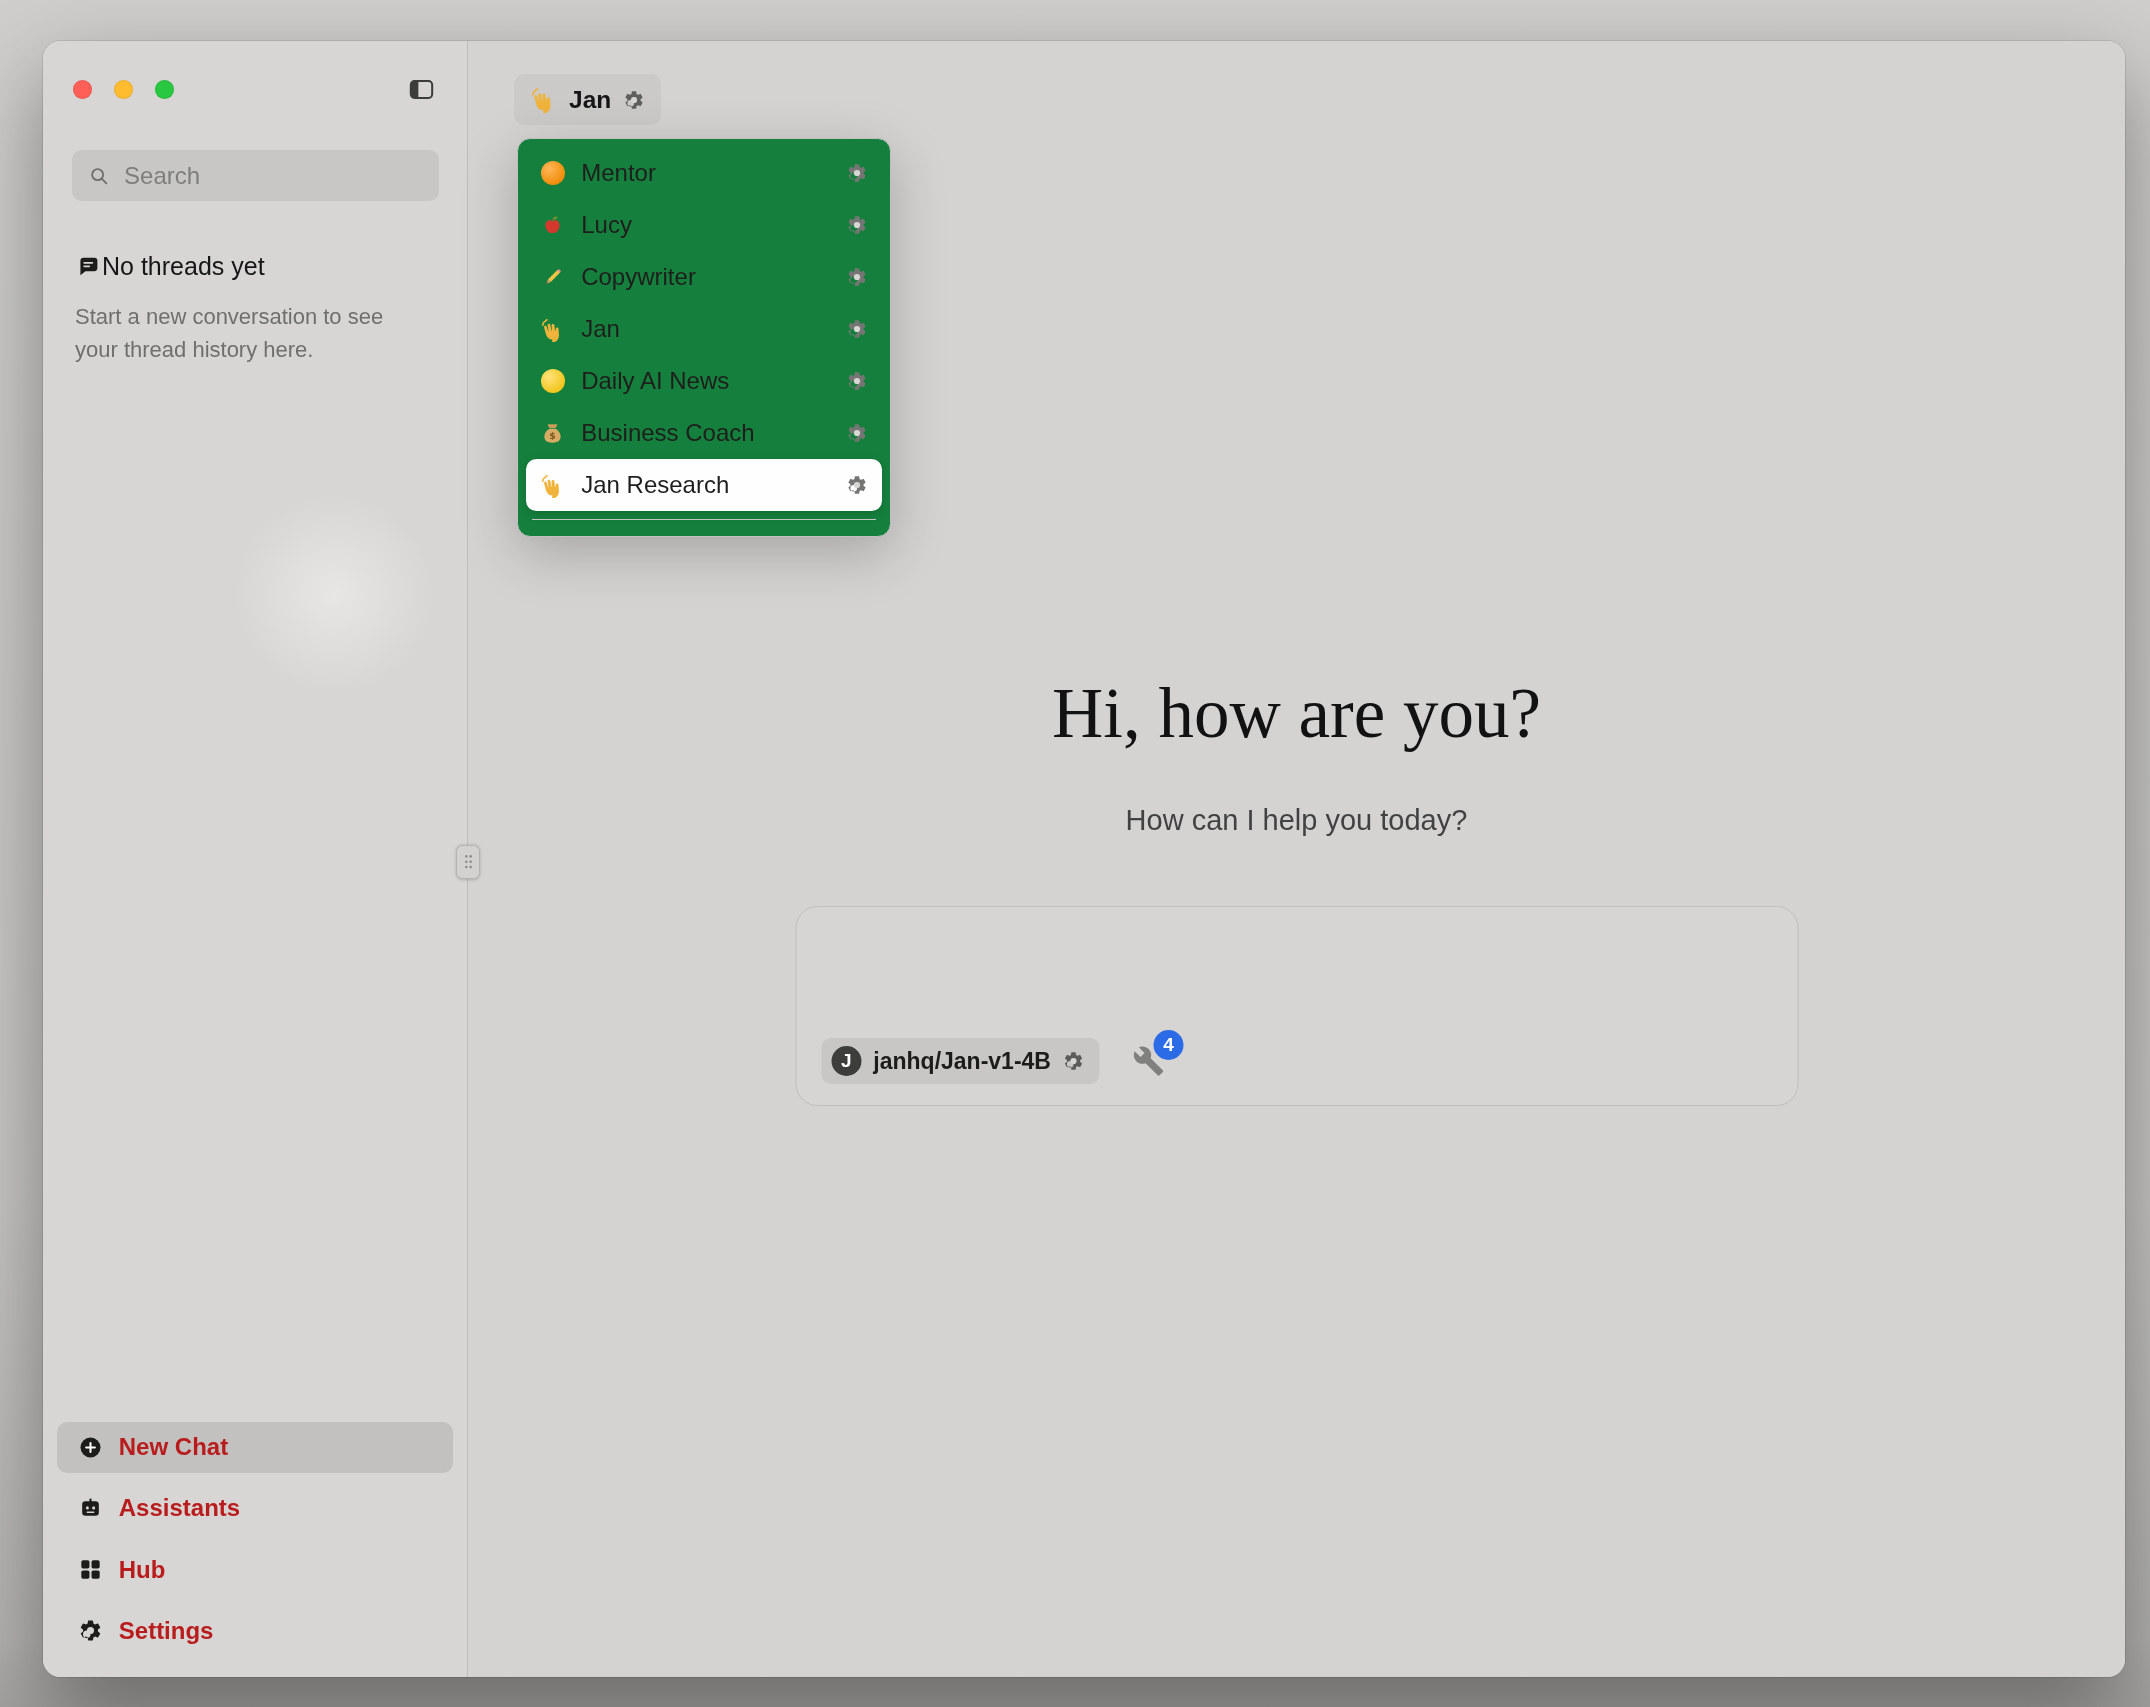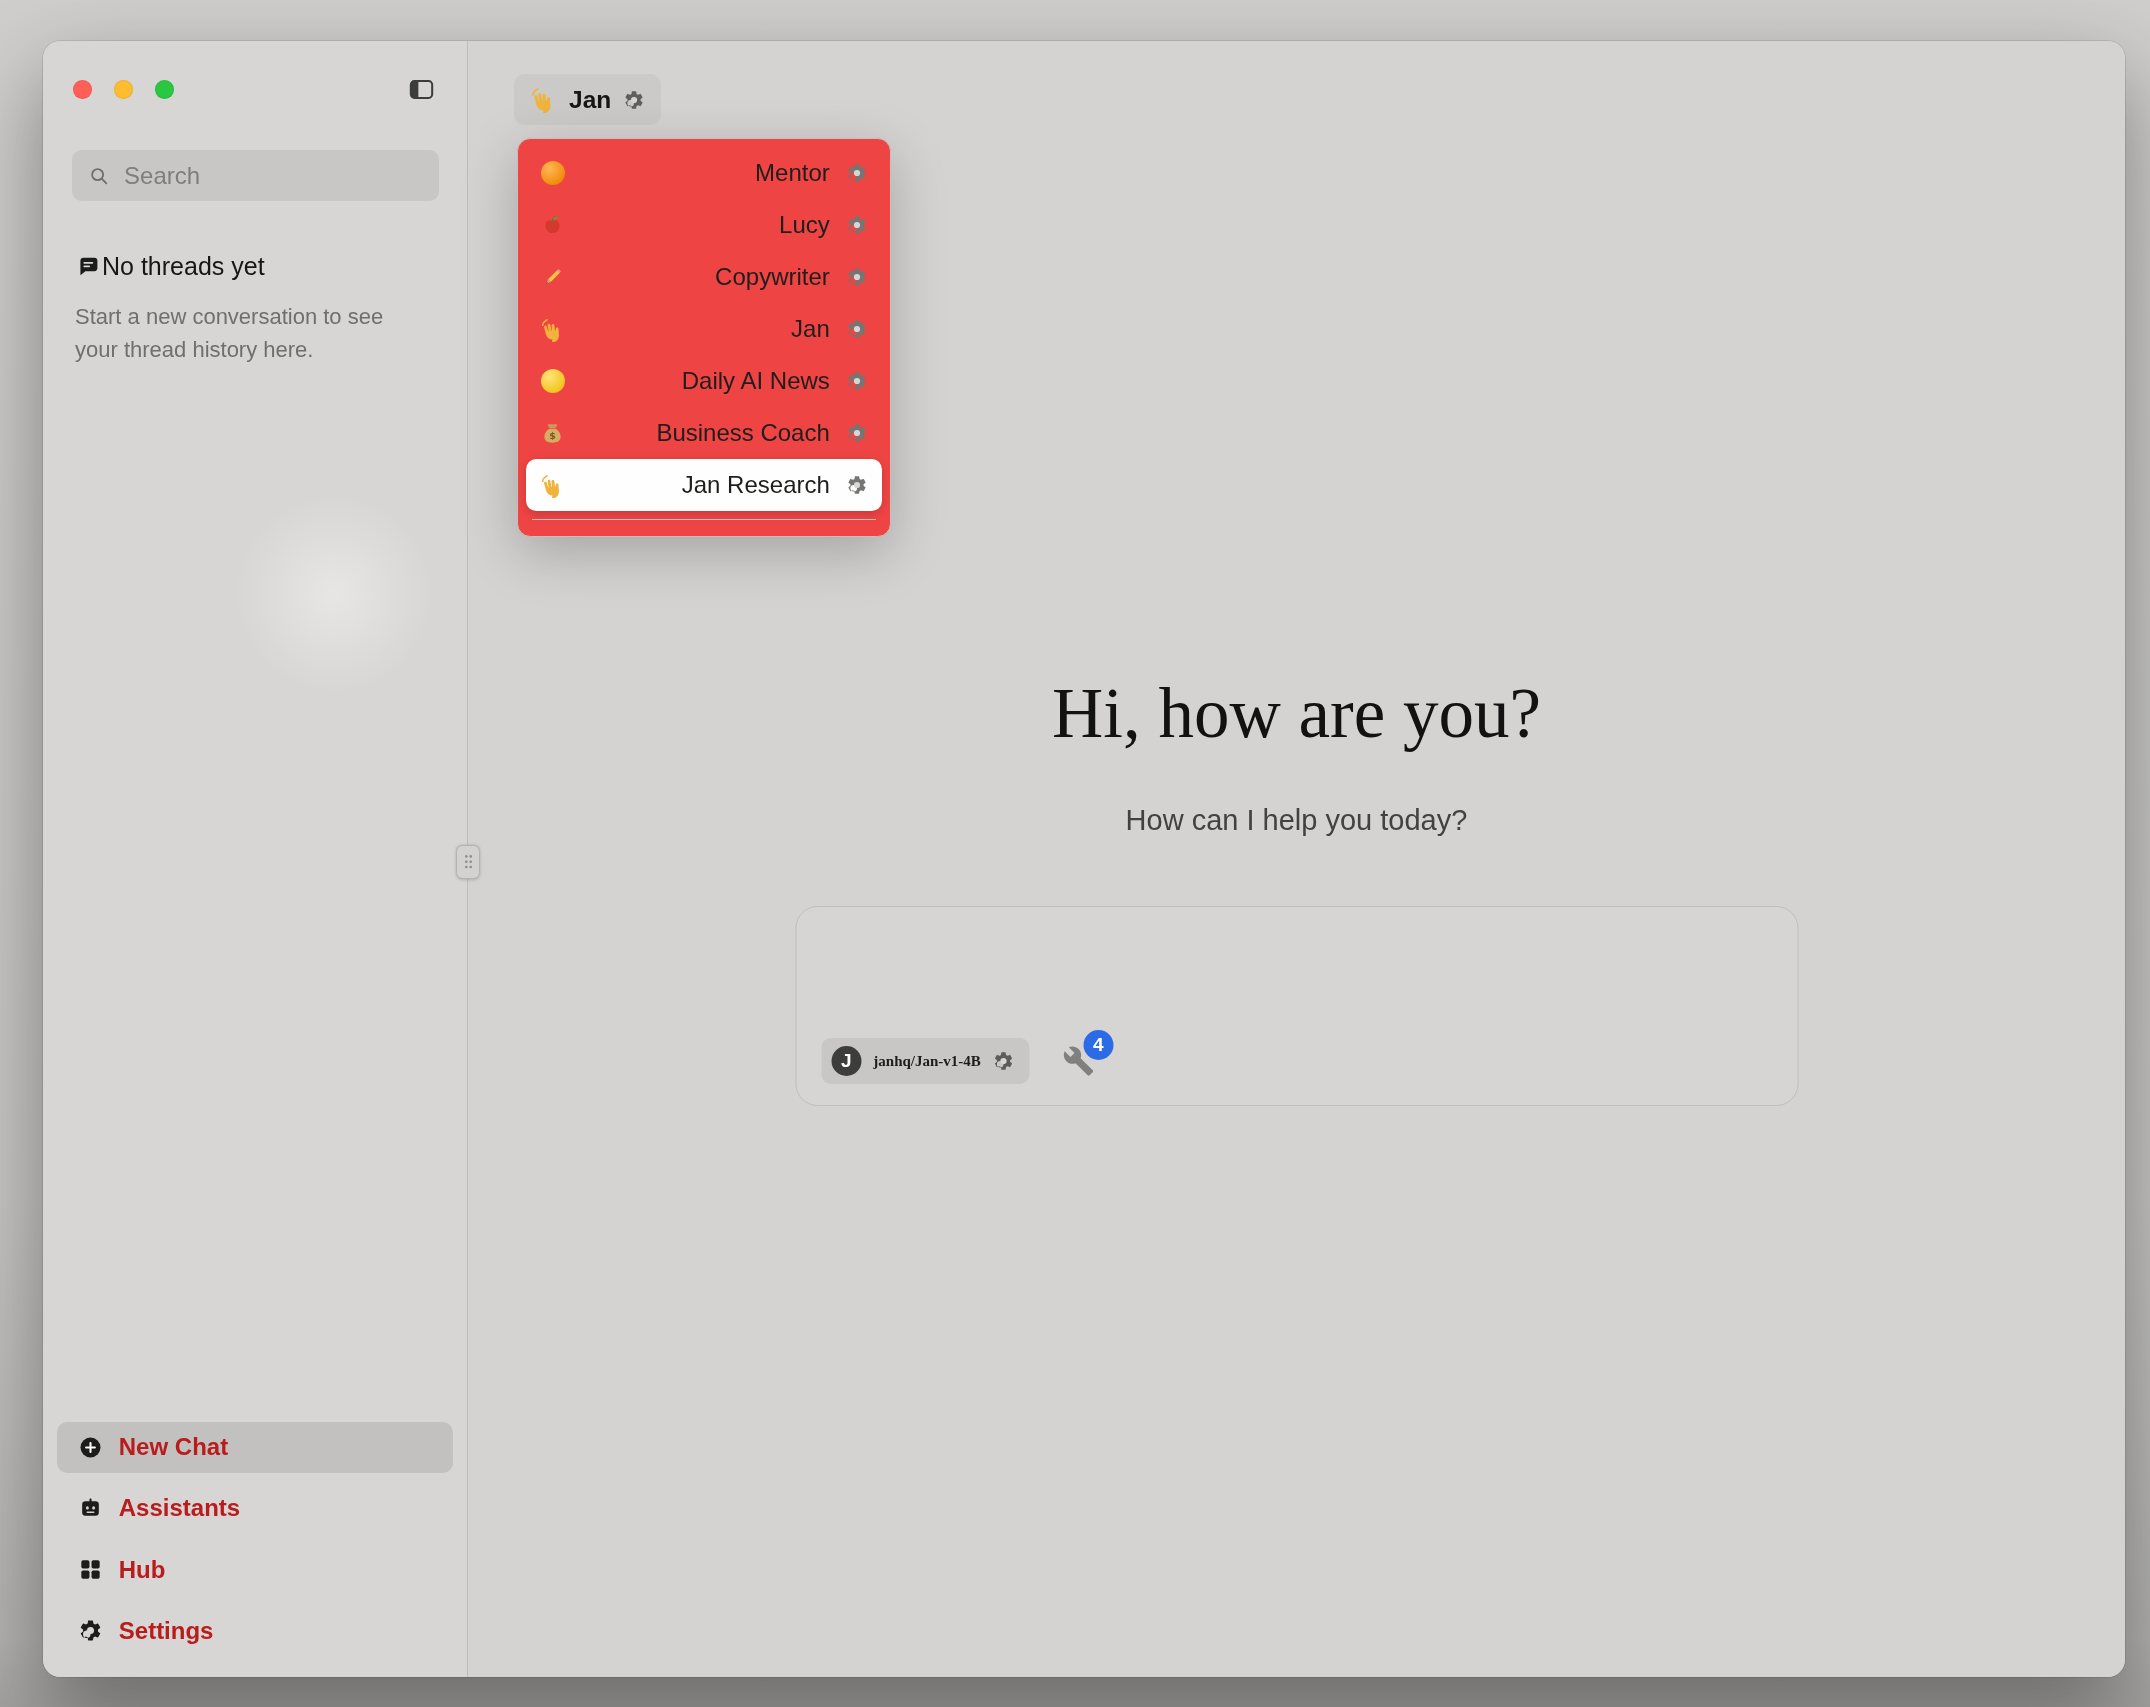--- a/index.html
+++ b/index.html
@@ -31,22 +31,22 @@
   .nav-item{height:51px;border-radius:10.3px;display:flex;align-items:center;gap:16px;padding:0 20.6px;
     font-size:24px;font-weight:600;color:#b91c1c;cursor:default;}
   .nav-item.active{background:#c2c1bf;}
 
   
   .main{flex:1;position:relative;background:#d4d3d1;}
   .assistant-pill{position:absolute;top:33px;left:46px;height:51px;display:flex;align-items:center;gap:12px;
     padding:0 16px;background:#cbcac8;border-radius:10.3px;font-size:24.5px;font-weight:600;color:#161616;}
   .assistant-pill .gear{color:#5f5f5d;}
 
-  .menu{position:absolute;top:97px;left:49px;width:356px;background:#ef4444;border:0.8px solid #c2c1bf;
-    border-radius:13.4px;box-shadow:0 16px 55px rgba(0,0,0,.22);padding:8px;z-index:5;text-align:right;}
+  .menu{position:absolute;top:97px;left:49px;width:356px;background:#15803d;border:0.8px solid #c2c1bf;
+    border-radius:13.4px;box-shadow:0 16px 55px rgba(0,0,0,.22);padding:8px;z-index:5;}
   .menu-item{height:52px;border-radius:10.3px;display:flex;align-items:center;gap:16px;padding:0 14.2px;
     font-size:24px;font-weight:500;color:#1e1e1c;}
   .menu-item .label{flex:1;white-space:nowrap;}
   .menu-item.selected{background:#fefefe;box-shadow:0 2.4px 9.5px rgba(0,0,0,.16);}
   .menu-item .gear{color:#757573;}
   .menu-divider{height:0.8px;background:#c5c4c2;margin:8px 6.3px;}
 
   .greeting-title{position:absolute;top:632px;left:0;right:0;text-align:center;
     font-family:"Liberation Serif","DejaVu Serif",serif;font-size:71px;font-weight:500;color:#121212;}
   .greeting-subtitle{position:absolute;top:763px;left:0;right:0;text-align:center;font-size:29px;color:#424242;}
@@ -54,21 +54,21 @@
   .composer{position:absolute;top:865px;left:50%;transform:translateX(-50%);width:1001px;height:198px;
     border:1.6px solid #c0bfbd;border-radius:22px;background:#d6d5d3;}
   .composer textarea{position:absolute;top:35px;left:28.5px;right:28.5px;height:55px;border:none;outline:none;
     background:transparent;resize:none;font-family:inherit;font-size:24.5px;color:#3a3a38;}
   .composer textarea::placeholder{color:#8f8f8d;}
   .composer-row{position:absolute;left:25px;bottom:20.6px;display:flex;align-items:center;gap:32px;}
   .model-pill{height:46px;background:#c8c7c5;border-radius:9.5px;display:flex;align-items:center;gap:12px;
     padding:0 14.2px 0 10.3px;}
   .avatar{width:30px;height:30px;border-radius:50%;background:#3d3d3b;color:#fff;font-size:19px;font-weight:700;
     display:flex;align-items:center;justify-content:center;}
-  .model-name{font-size:15px;font-weight:600;color:#1c1c1a;font-family:Liberation Serif, serif;}
+  .model-name{font-size:23px;font-weight:600;color:#1c1c1a;}
   .model-pill .gear{color:#5c5c5a;}
   .tools-btn{position:relative;color:#80807e;width:35px;height:35px;display:flex;align-items:center;justify-content:center;}
   .tools-badge{position:absolute;top:-14.2px;right:-17.4px;min-width:30px;height:30px;border-radius:15px;
     background:#2c6be6;color:#fff;font-size:19px;font-weight:600;display:flex;align-items:center;justify-content:center;}
 
   .drag-handle{position:absolute;left:413px;top:804px;width:22px;height:32px;border-radius:6.3px;background:#d3d2d0;
     border:0.8px solid #b4b3b1;box-shadow:0 0.8px 3.2px rgba(0,0,0,.18);display:flex;align-items:center;justify-content:center;z-index:6;}
 
   
   .icon{display:inline-flex;align-items:center;justify-content:center;flex:none;}

